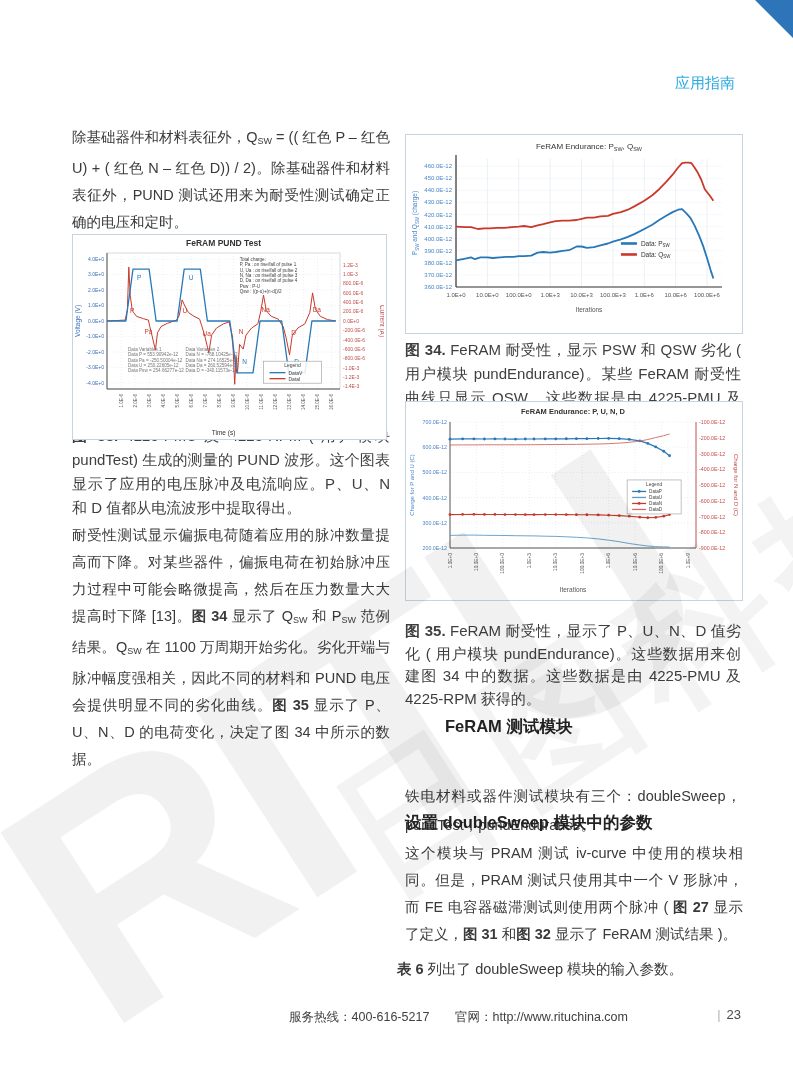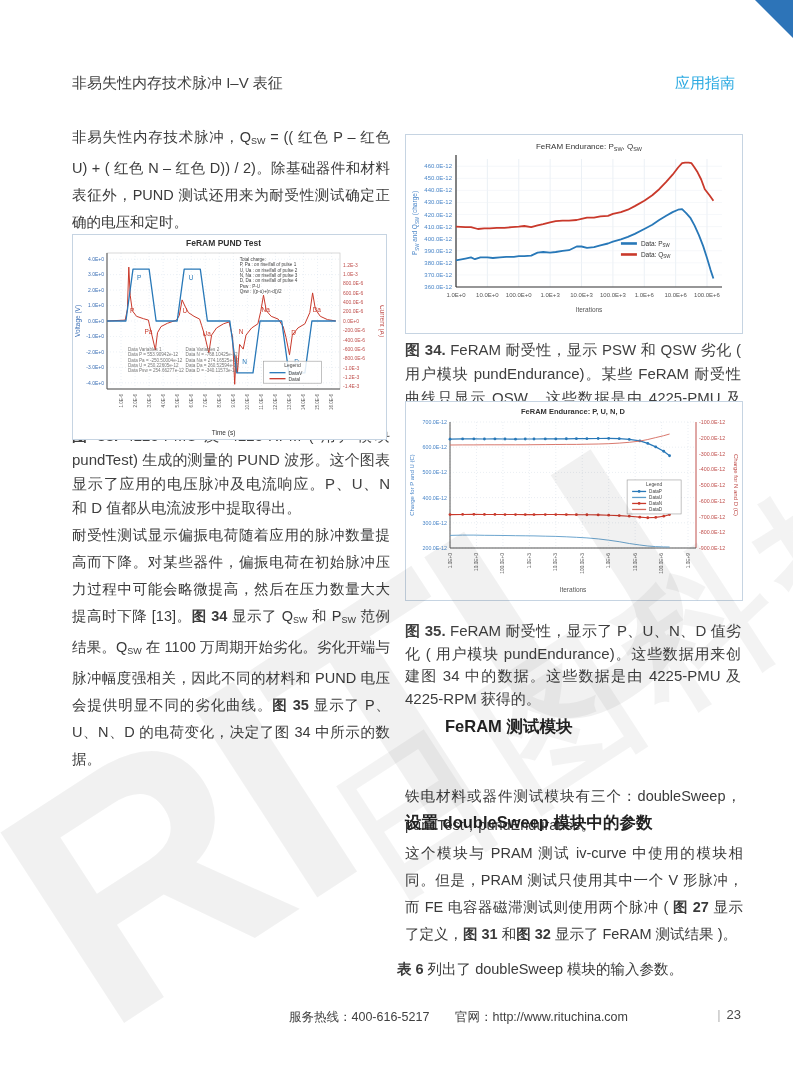--- a/index.html
+++ b/index.html
@@ -27,27 +27,26 @@
   .f-pipe{color:#b5b5b5;margin-right:6px;}
   svg{display:block;}
 </style>
 </head>
 <body>
 
 <div class="page">
 
   <div class="corner"></div>
 
-  <div class="hdr-title">非易失性内存技术脉冲 I–V 表征</div>
   <div class="hdr-badge">应用指南</div>
 
   <div class="wm wm-latin">RITU</div>
   <div class="wm wm-cjk">日图科技</div>
 
-  <div class="para" style="left:72px;top:124px;width:318px;"><span>非易失性内存技术脉冲，Q</span><span class="subtxt">SW</span><span> = (( 红色 P – 红色 U) + ( 红色 N – 红色 D)) / 2)。除基础器件和材料表征外，PUND 测试还用来为耐受性测试确定正确的电压和定时。</span></div>
+  <div class="para" style="left:72px;top:124px;width:318px;"><span>除基础器件和材料表征外，Q</span><span class="subtxt">SW</span><span> = (( 红色 P – 红色 U) + ( 红色 N – 红色 D)) / 2)。除基础器件和材料表征外，PUND 测试还用来为耐受性测试确定正确的电压和定时。</span></div>
 
   <div class="chartbox" style="left:72px;top:234px;width:313px;height:204px;">
     <svg id="c33" width="311" height="202" viewBox="0 0 311 202">
         <text x="150.5" y="11" font-size="8.5" font-weight="bold" fill="#333" text-anchor="middle">FeRAM PUND Test</text>
         <line x1="48.036144578313255" y1="18" x2="48.036144578313255" y2="154" stroke="#d9e2ec" stroke-width="0.5" stroke-dasharray="1,2"></line>
         <line x1="62.0722891566265" y1="18" x2="62.0722891566265" y2="154" stroke="#d9e2ec" stroke-width="0.5" stroke-dasharray="1,2"></line>
         <line x1="76.10843373493975" y1="18" x2="76.10843373493975" y2="154" stroke="#d9e2ec" stroke-width="0.5" stroke-dasharray="1,2"></line>
         <line x1="90.144578313253" y1="18" x2="90.144578313253" y2="154" stroke="#d9e2ec" stroke-width="0.5" stroke-dasharray="1,2"></line>
         <line x1="104.18072289156626" y1="18" x2="104.18072289156626" y2="154" stroke="#d9e2ec" stroke-width="0.5" stroke-dasharray="1,2"></line>
         <line x1="118.2168674698795" y1="18" x2="118.2168674698795" y2="154" stroke="#d9e2ec" stroke-width="0.5" stroke-dasharray="1,2"></line>

